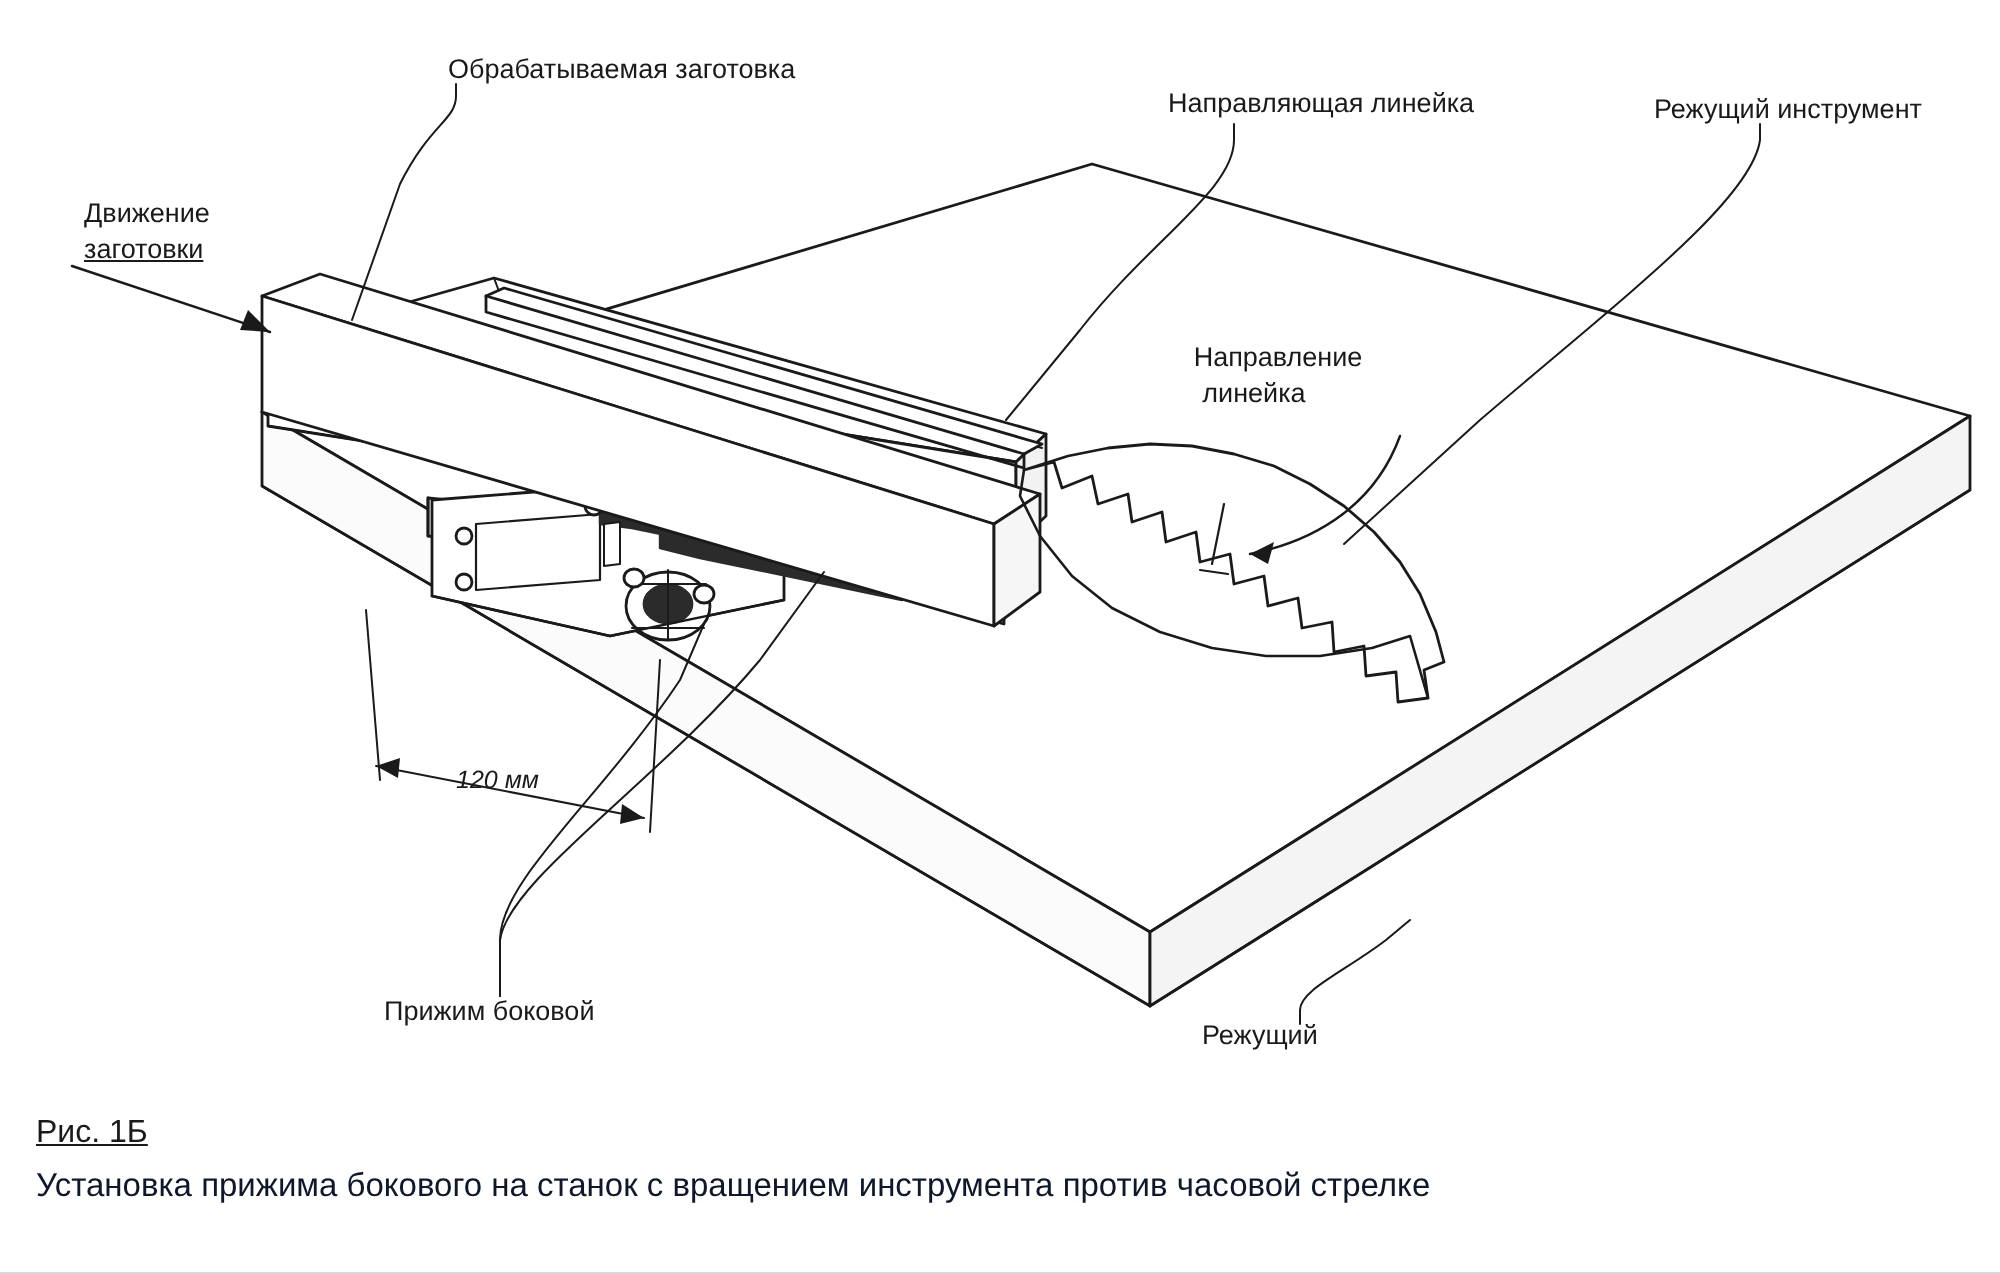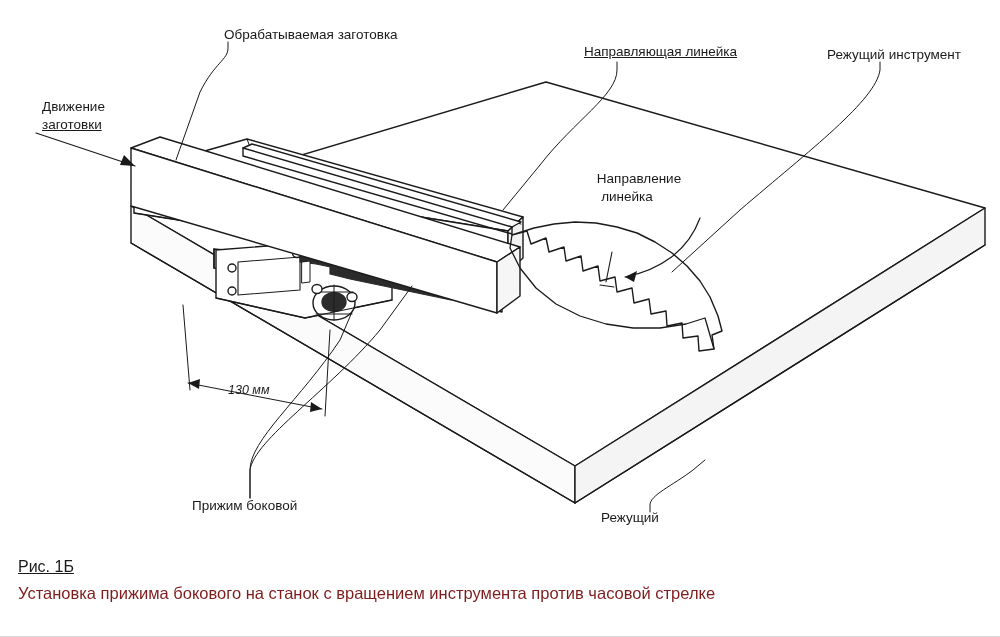--- a/index.html
+++ b/index.html
@@ -50,21 +50,21 @@
     width: 960px;
   }
   #caption .cap-num {
     font-size: 16px;
     color: #1a1a1a;
     margin-bottom: 7px;
     text-decoration: underline;
   }
   #caption .cap-text {
     font-size: 16.5px;
-    color: #7f1d1d;
+    color: #0f172a;
     line-height: 1.3;
   }
   .hr-bottom {
     position: absolute;
     left: 0;
     top: 636px;
     width: 1000px;
     height: 1px;
     background: #d8d8d8;
   }
@@ -194,35 +194,35 @@
         <path d="M250,498 L250,470 C254,440 330,390 380,330 L412,286" stroke-width="1.0"></path>
 
         <path d="M650,512 L650,505 C650,495 672,486 693,470 L705,460"></path>
       </g>
 
     </g>
   </svg>
 
   <div class="label" style="left:224px; top:27px;">Обрабатываемая заготовка</div>
 
-  <div class="label" style="left:584px; top:44px;text-decoration:underline;">Направляющая линейка</div>
+  <div class="label" style="left:584px; top:44px;">Направляющая линейка</div>
 
   <div class="label" style="left:827px; top:47px;">Режущий инструмент</div>
 
   <div class="label" style="left:42px; top:99px;">Движение</div>
   <div class="label" style="left:42px; top:117px;text-decoration:underline;">заготовки</div>
 
   <div class="label center" style="left:577px; top:171px; width:100px;margin-left:12px;">Направление</div>
   <div class="label center" style="left:577px; top:189px; width:100px;">линейка</div>
 
   <div class="label" style="left:192px; top:498px;">Прижим боковой</div>
 
   <div class="label" style="left:601px; top:510px;">Режущий</div>
 
-  <div class="dim-label" style="left:228px; top:383px;">130 мм</div>
+  <div class="dim-label" style="left:228px; top:383px;">120 мм</div>
 
   <div id="caption">
     <div class="cap-num">Рис. 1Б</div>
     <div class="cap-text">Установка прижима бокового на станок с вращением инструмента против часовой стрелке</div>
   </div>
 
   <div class="hr-bottom"></div>
 
 </div>
 

